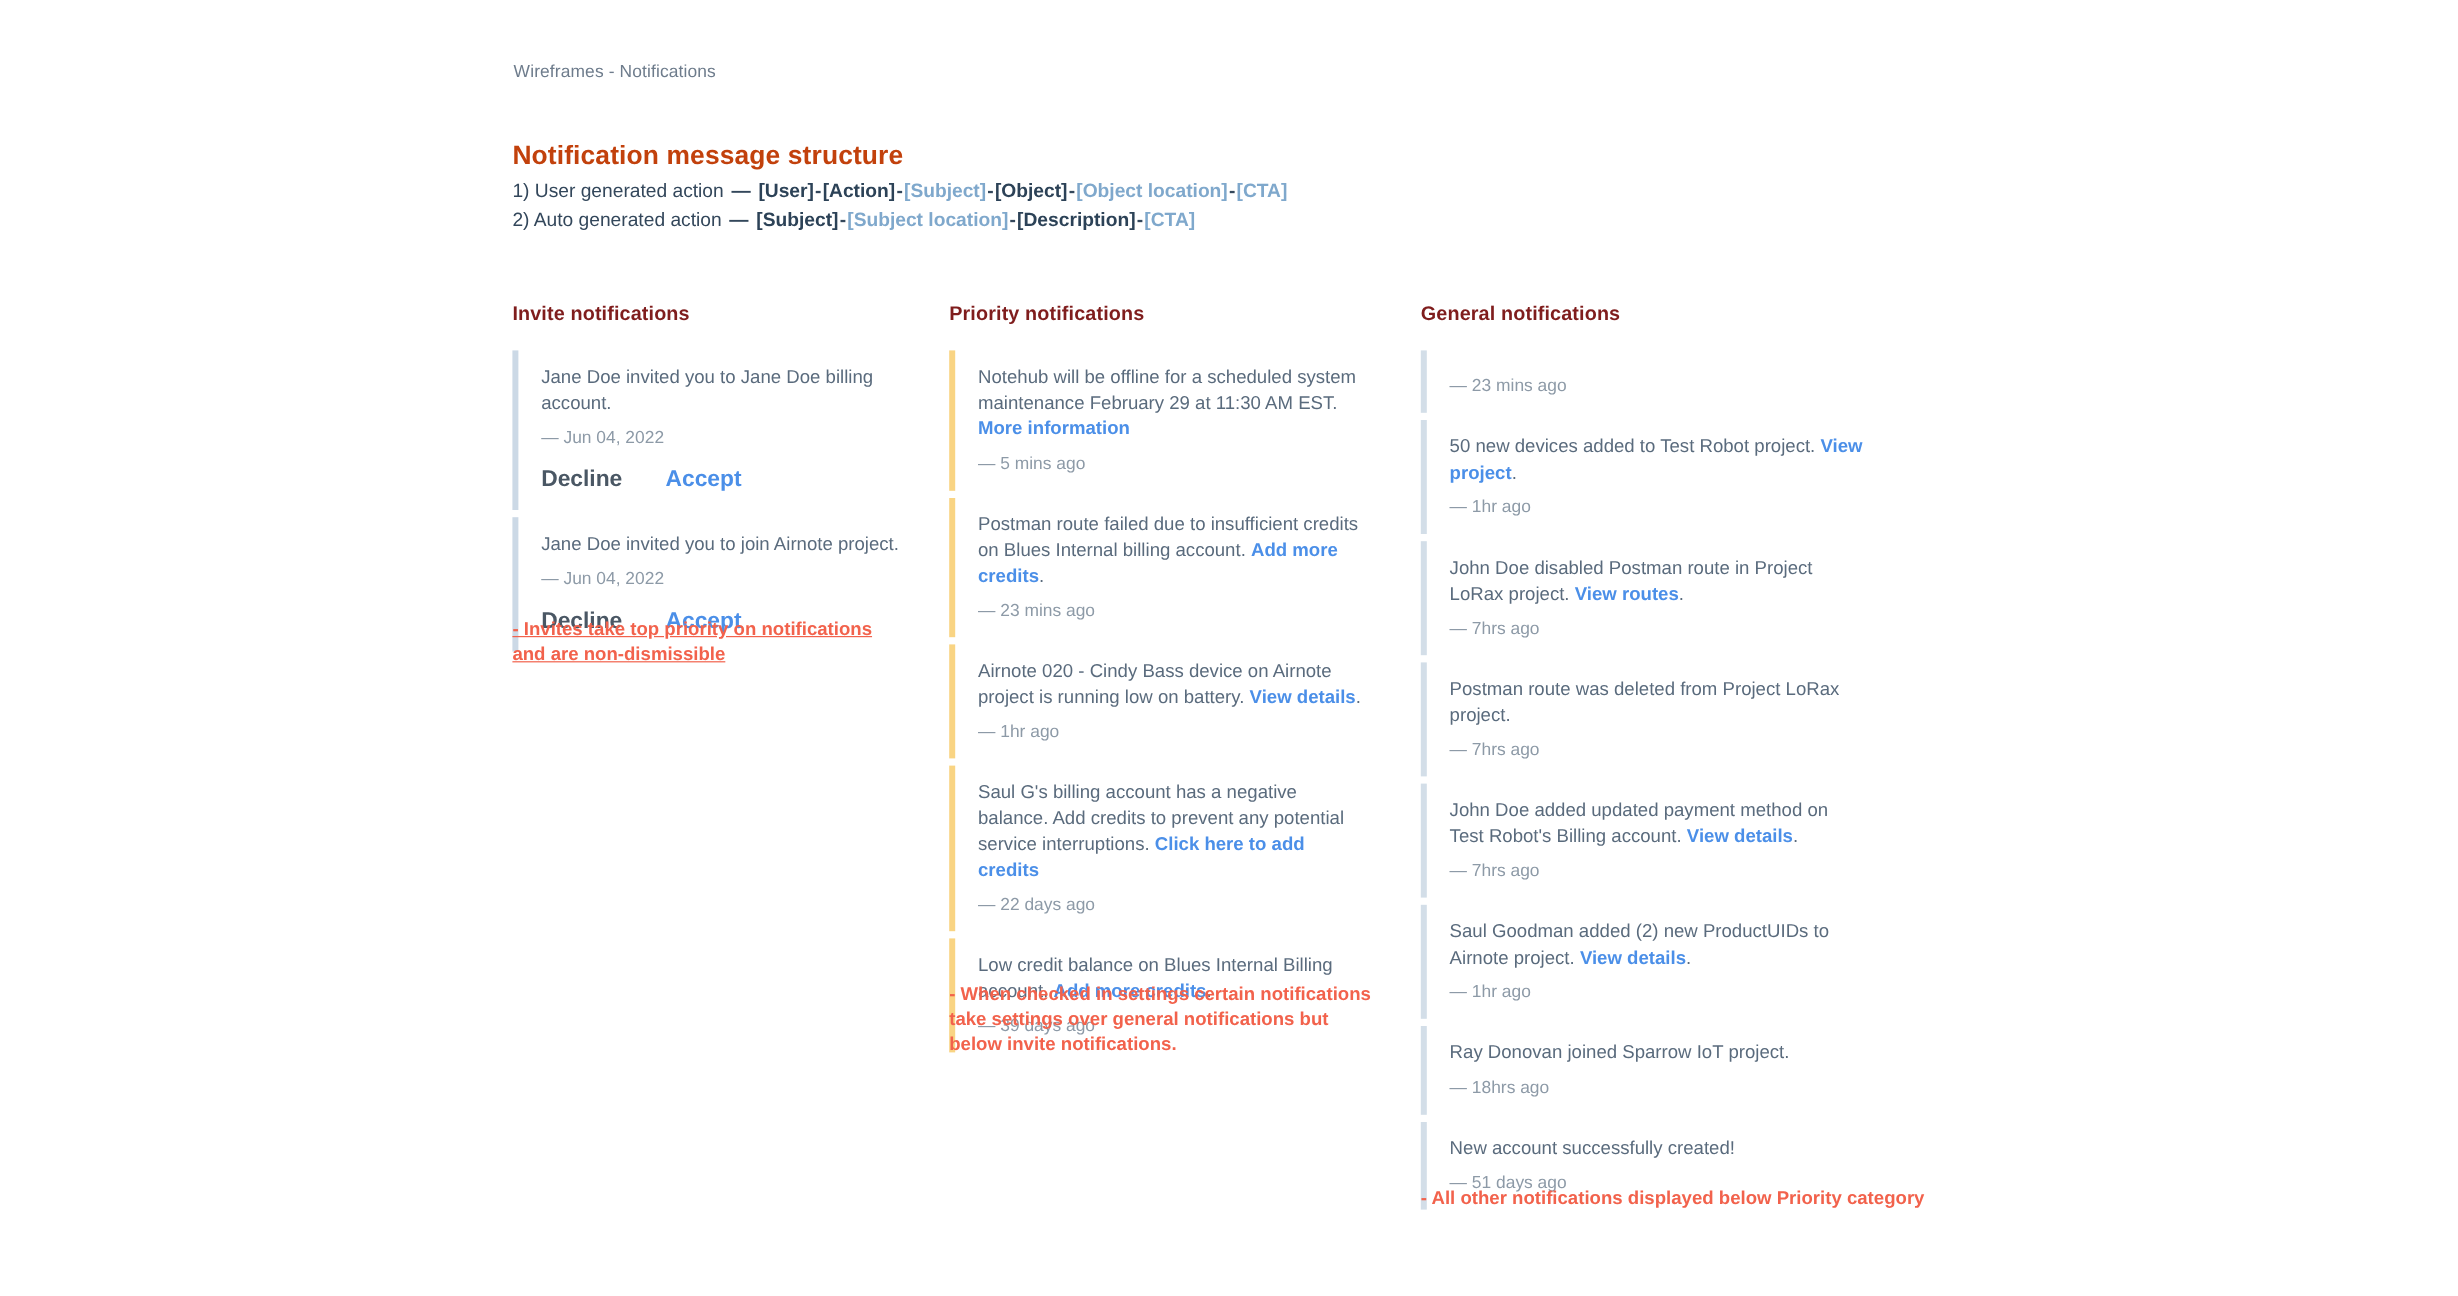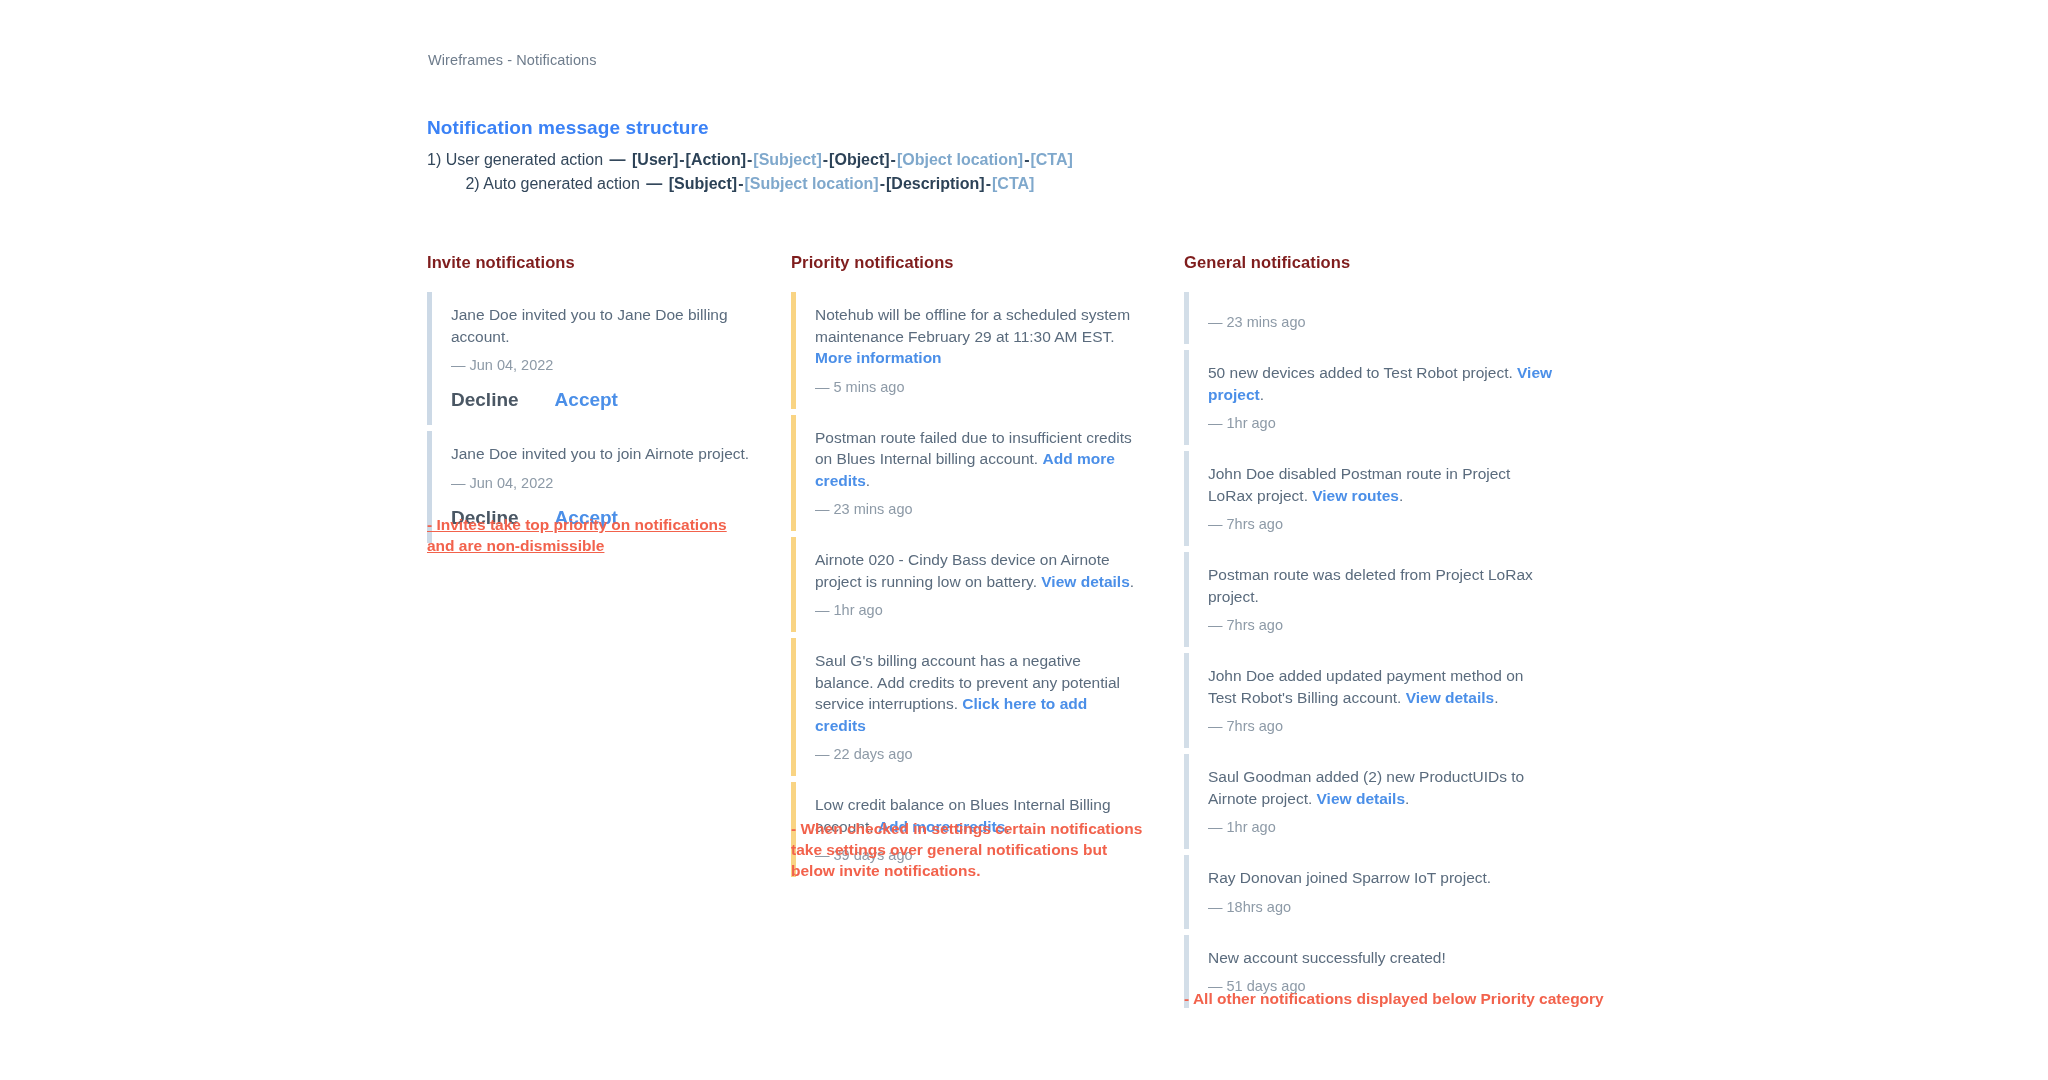--- a/index.html
+++ b/index.html
@@ -19,36 +19,36 @@
     font-size: 14.5px;
     color: #6e7c8c;
     letter-spacing: .1px;
     white-space: nowrap;
   }
 
   
   .struct-title {
     position: absolute;
     left: 427px; top: 117px;
-    font-size: 19px;
-    font-weight: bold;
-    color: #3b82f6;
+    font-size: 22px;
+    font-weight: bold;
+    color: #c2410c;
     letter-spacing: .1px;
     white-space: nowrap;
     text-align: center;
   }
   .struct-lines {
     position: absolute;
     left: 427px; top: 148px;
     font-size: 16px;
     line-height: 24px;
     color: #33475b;
     white-space: nowrap;
   }
-  .struct-line { white-space: nowrap; text-align: center; }
+  .struct-line { white-space: nowrap; }
   .tok-plain { color: #33475b; font-weight: normal; }
   .tok-dash  { color: #33475b; font-weight: bold; padding: 0 2px; }
   .tok-strong{ color: #2c4257; font-weight: bold; }
   .tok-light { color: #7fa8cc; font-weight: bold; }
   .tok-sep   { color: #33475b; font-weight: bold; padding: 0 1px; }
 
   
   .col { position: absolute; top: 253px; }
   .col-invite   { left: 427px;  width: 330px; }
   .col-priority { left: 791px;  width: 350px; }

